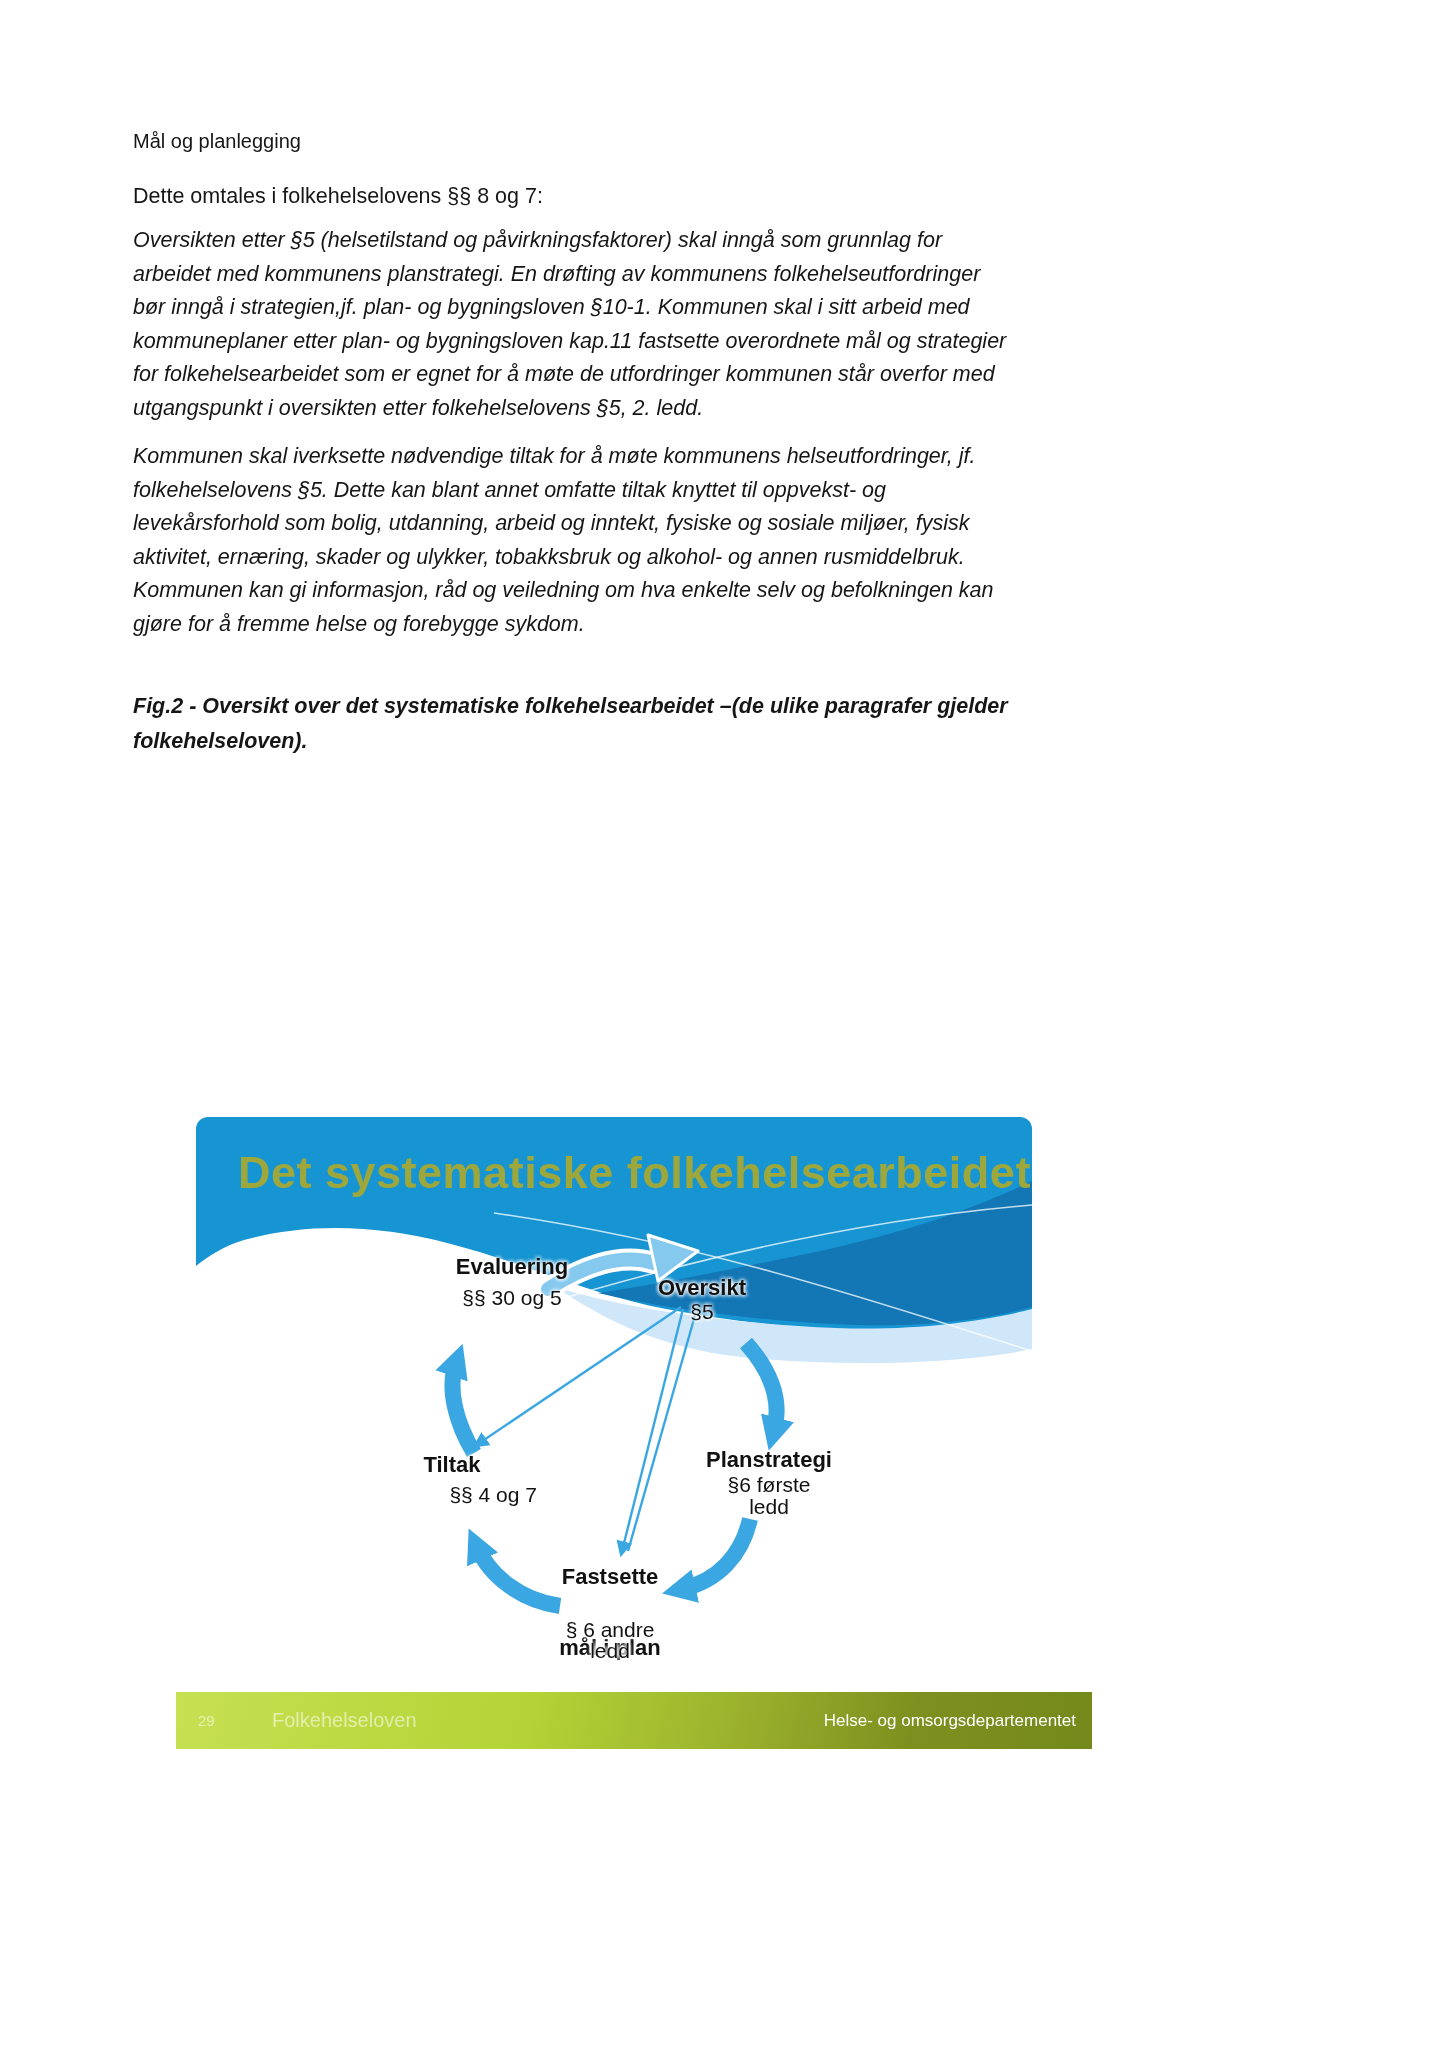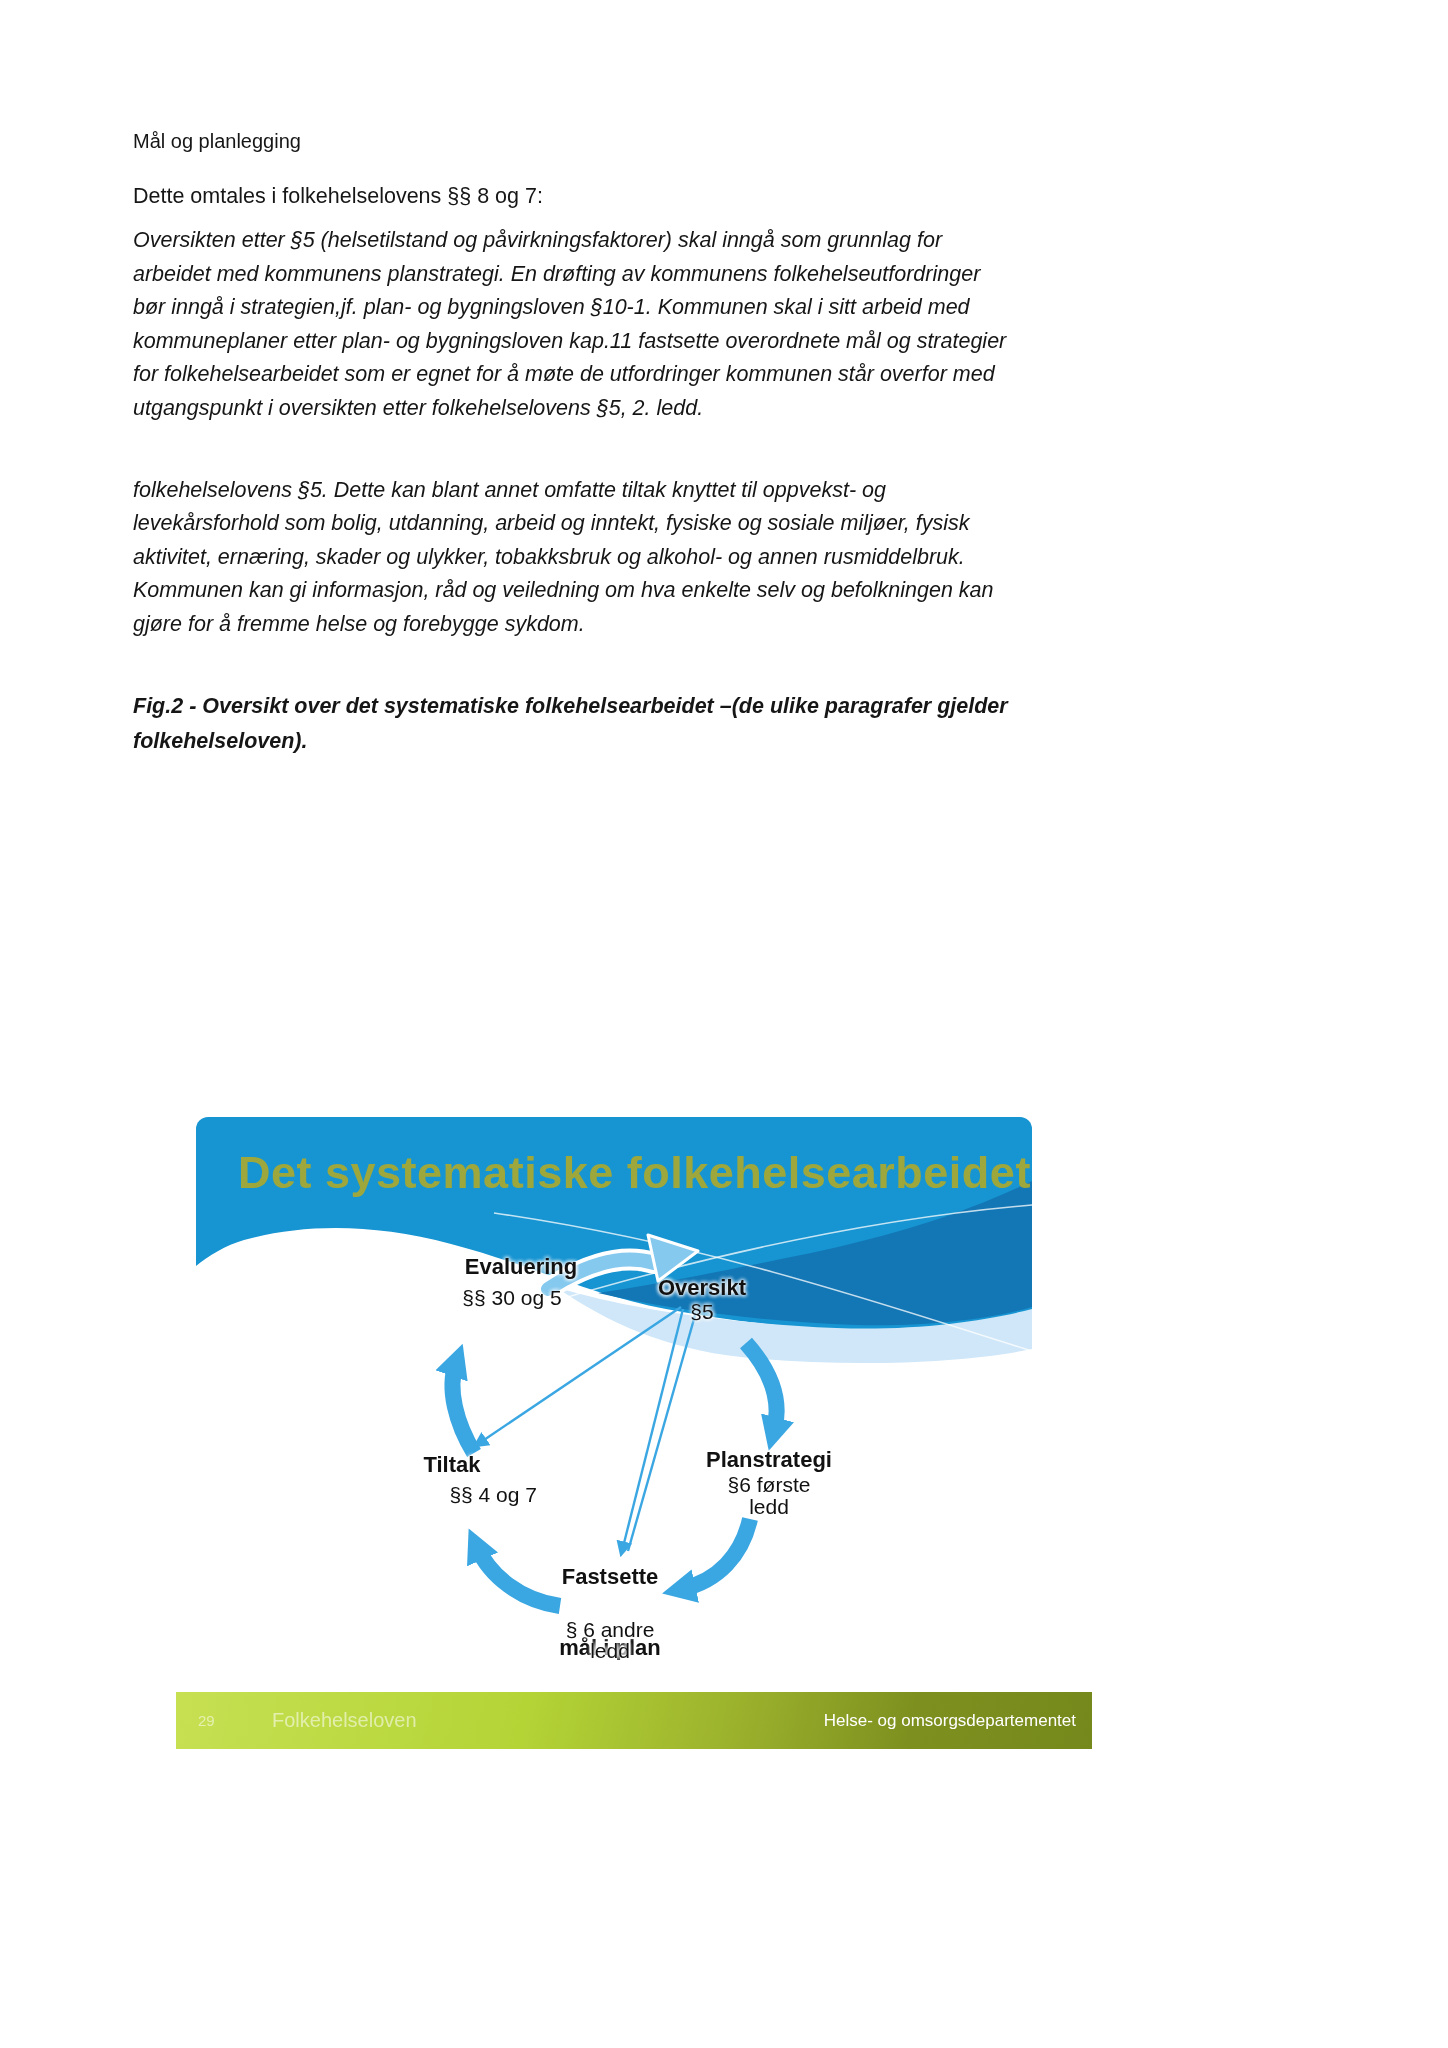--- a/index.html
+++ b/index.html
@@ -18,21 +18,21 @@
   .fig-header{position:absolute;left:20px;top:0;width:836px;height:270px;
     border-radius:12px 12px 0 0;overflow:hidden;}
   .fig-title{position:absolute;left:62px;top:30px;font-size:45px;font-weight:bold;
     color:#9ea73b;letter-spacing:.5px;white-space:nowrap;z-index:3;}
   .fig-header svg{position:absolute;left:0;top:0;}
   .arrows-layer{position:absolute;left:0;top:0;width:876px;height:632px;z-index:2;}
   .node{position:absolute;width:170px;text-align:center;z-index:4;
     text-shadow:0 0 4px #fff,0 0 4px #fff,0 0 4px #fff;white-space:nowrap;}
   .node-label{font-size:22px;font-weight:bold;color:#111;}
   .node-ref{font-size:21px;color:#111;}
-  .n-evaluering-label{left:260px;top:137px;}
+  .n-evaluering-label{left:251px;top:137px;}
   .n-evaluering-ref{left:251px;top:169px;}
   .n-oversikt-label{left:441px;top:158px;}
   .n-oversikt-ref{left:441px;top:183px;}
   .n-tiltak-label{left:191px;top:335px;}
   .n-tiltak-ref{left:191px;top:366px;text-align:right;}
   .n-planstrategi-label{left:508px;top:330px;}
   .n-planstrategi-ref1{left:508px;top:356px;}
   .n-planstrategi-ref2{left:508px;top:378px;}
   .n-fastsette-l1{left:349px;top:447px;}
   .n-fastsette-l2{left:349px;top:471px;margin-top:47px;}
@@ -55,20 +55,21 @@
   <div class="abs doc-heading">Mål og planlegging</div>
   <div class="abs doc-intro">Dette omtales i folkehelselovens §§ 8 og 7:</div>
 
   <div class="abs body-line" style="top:228px">Oversikten etter §5 (helsetilstand og påvirkningsfaktorer) skal inngå som grunnlag for</div>
   <div class="abs body-line" style="top:261.5px">arbeidet med kommunens planstrategi. En drøfting av kommunens folkehelseutfordringer</div>
   <div class="abs body-line" style="top:295px">bør inngå i strategien,jf. plan- og bygningsloven §10-1. Kommunen skal i sitt arbeid med</div>
   <div class="abs body-line" style="top:328.5px">kommuneplaner etter plan- og bygningsloven kap.11 fastsette overordnete mål og strategier</div>
   <div class="abs body-line" style="top:362px">for folkehelsearbeidet som er egnet for å møte de utfordringer kommunen står overfor med</div>
   <div class="abs body-line" style="top:395.5px">utgangspunkt i oversikten etter folkehelselovens §5, 2. ledd.</div>
 
+  <div class="abs body-line" style="top:444px">Kommunen skal iverksette nødvendige tiltak for å møte kommunens helseutfordringer, jf.</div>
   <div class="abs body-line" style="top:477.5px">folkehelselovens §5. Dette kan blant annet omfatte tiltak knyttet til oppvekst- og</div>
   <div class="abs body-line" style="top:511px">levekårsforhold som bolig, utdanning, arbeid og inntekt, fysiske og sosiale miljøer, fysisk</div>
   <div class="abs body-line" style="top:544.5px">aktivitet, ernæring, skader og ulykker, tobakksbruk og alkohol- og annen rusmiddelbruk.</div>
   <div class="abs body-line" style="top:578px">Kommunen kan gi informasjon, råd og veiledning om hva enkelte selv og befolkningen kan</div>
   <div class="abs body-line" style="top:611.5px">gjøre for å fremme helse og forebygge sykdom.</div>
 
   <div class="abs caption-line" style="top:694px">Fig.2 - Oversikt over det systematiske folkehelsearbeidet –(de ulike paragrafer gjelder</div>
   <div class="abs caption-line" style="top:729px">folkehelseloven).</div>
 
   <div class="abs fig">

